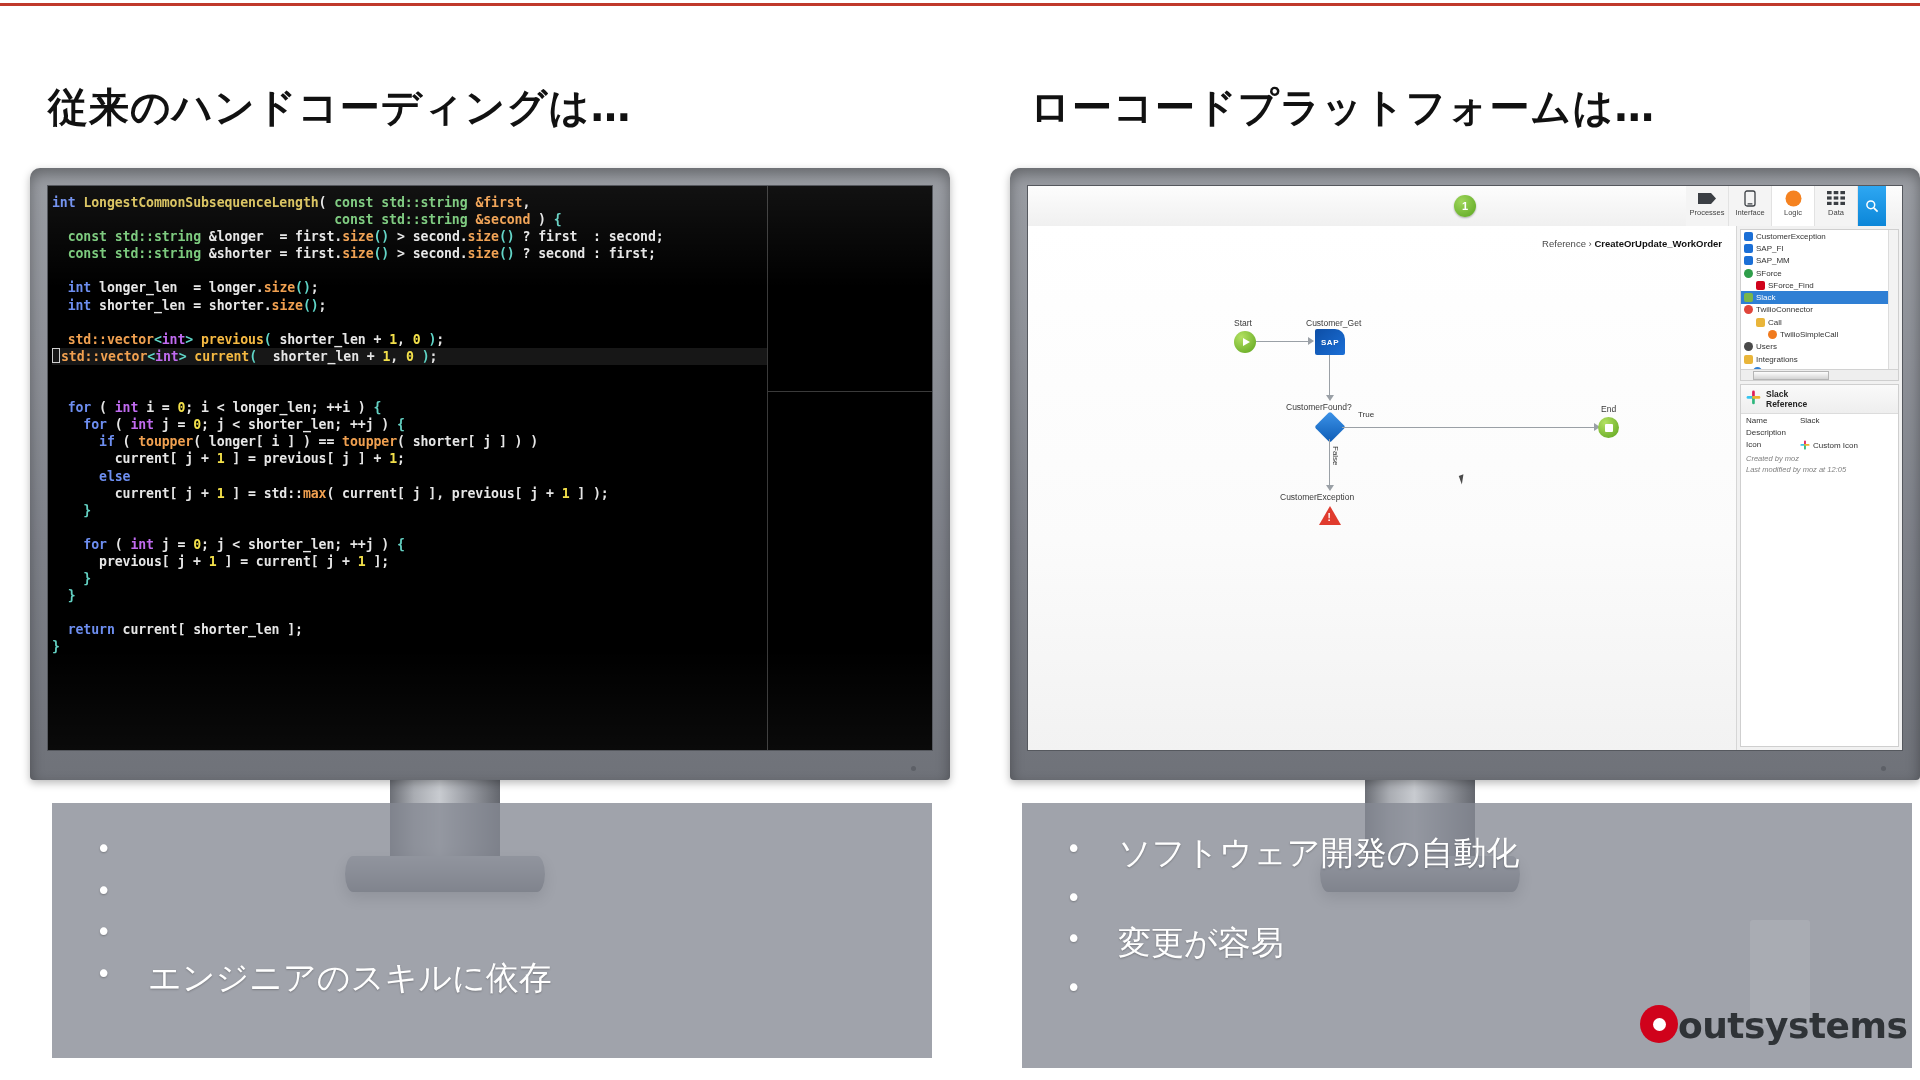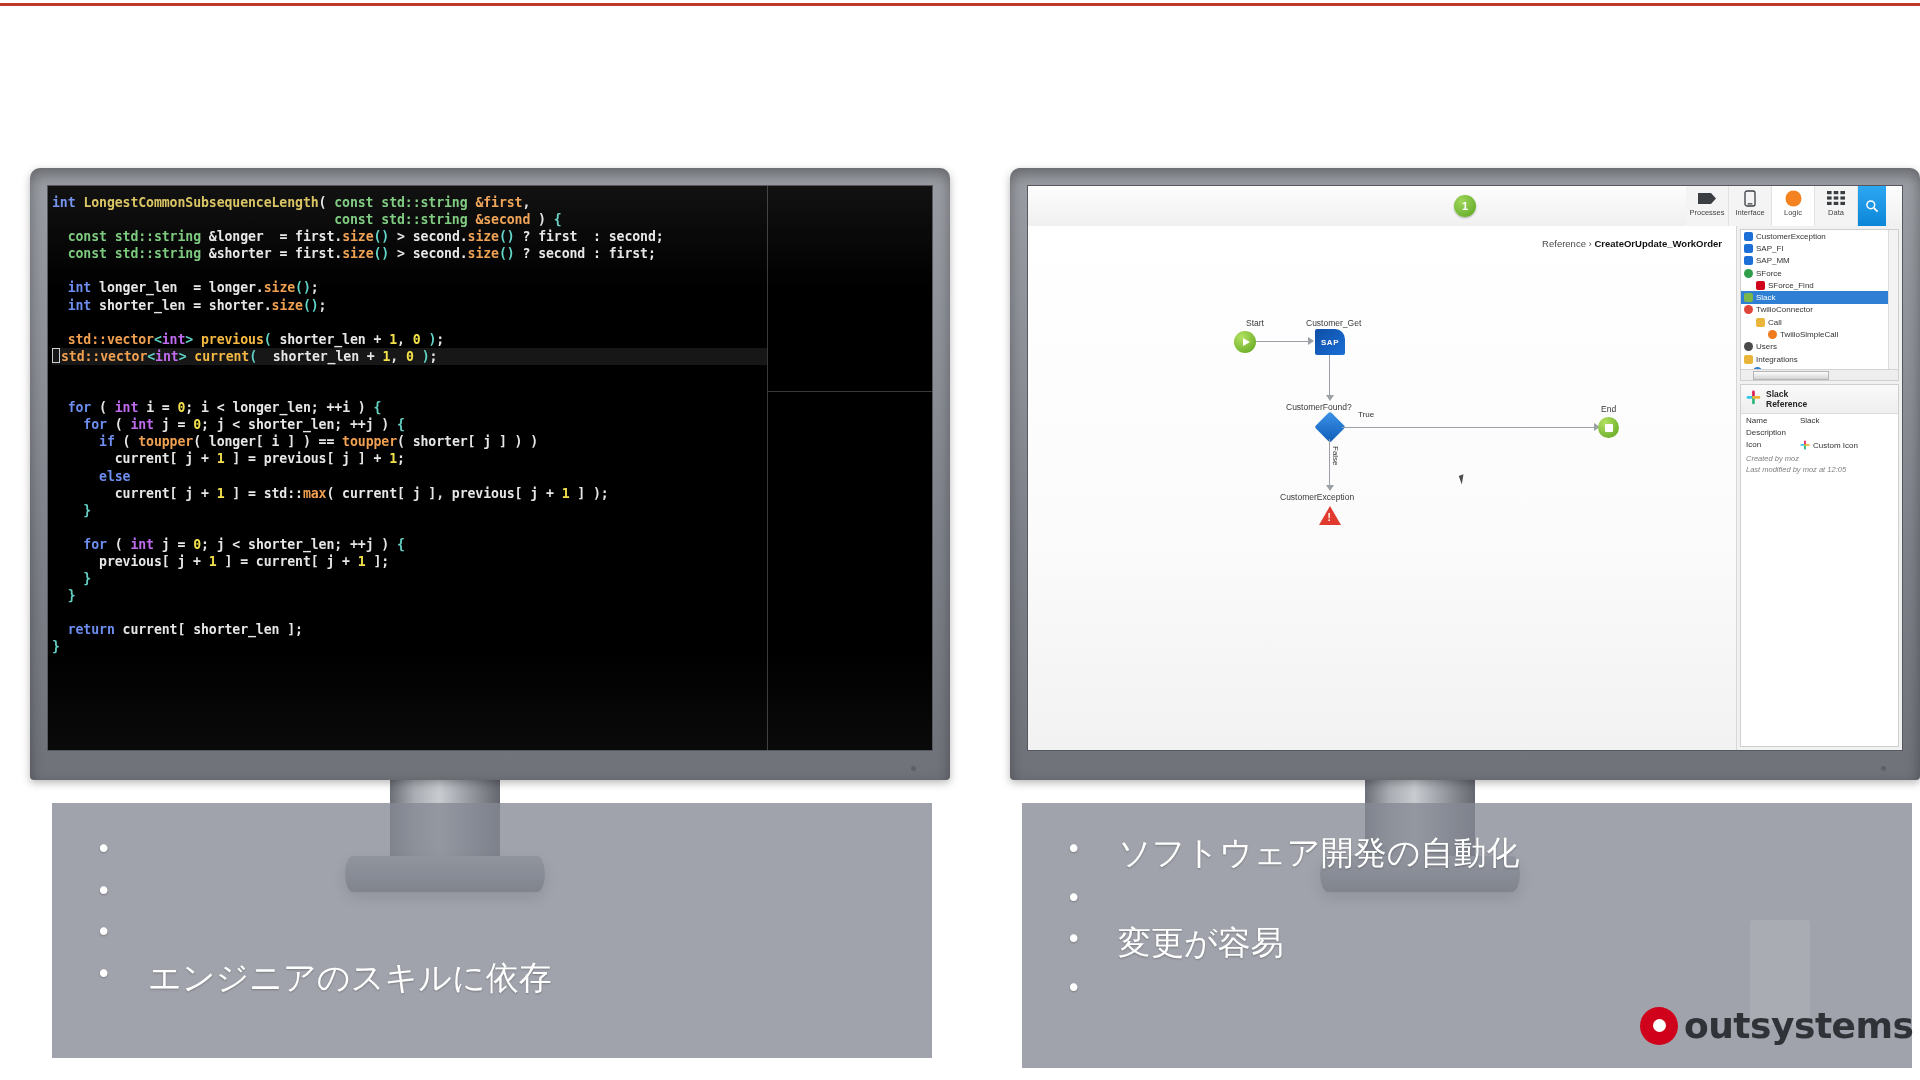--- a/index.html
+++ b/index.html
@@ -313,21 +313,21 @@
     text-shadow: 0 1px 2px rgba(0,0,0,.25);
   }
   .bullets li .dot {
     flex: 0 0 auto;
     width: 52px;
     font-size: 26px;
     line-height: 1.6;
   }
   .outsystems-logo {
     position:absolute;
-    display:flex; align-items:center; gap:6px;
+    display:flex; align-items:flex-start; 
   }
   .os-mark {
     width: 38px; height: 38px; border-radius:50%;
     background:#d0021b;
     display:flex; align-items:center; justify-content:center;
   }
   .os-mark::after {
     content:''; width:13px;height:13px;border-radius:50%;background:#ffffff;
   }
   .os-word {
@@ -340,21 +340,23 @@
 </style>
 </head>
 <body>
 
 <div id="slide">
 
   <div class="top-accent">
     <div class="top-accent-inner"></div>
   </div>
 
-
+  <div id="title-left" class="slide-title">従来のハンドコーディングは…</div>
+
+  <div id="title-right" class="slide-title">ローコードプラットフォームは…</div>
 
   <div class="monitor">
 
     <div class="neck" style="left:390px; top:772px; width:110px; height:92px;"></div>
     <div class="base" style="left:345px; top:856px; width:200px; height:36px;"></div>
 
     <div class="bezel" style="left:30px; top:168px; width:920px; height:612px;">
       <div class="screen">
         <div class="code-screen">
           <div class="code-wrap">
@@ -459,21 +461,21 @@
           </div>
 
           <div class="ss-canvas">
 
             <div class="ss-breadcrumb">
               <span>Reference</span>
               <span>›</span>
               <b>CreateOrUpdate_WorkOrder</b>
             </div>
 
-            <div class="node-label" style="left:218px; top:92px;">Start</div>
+            <div class="node-label" style="left:206px; top:92px;">Start</div>
             <div class="node-start" style="left:206px; top:105px;"></div>
 
             <div class="conn" style="left:228px; top:115px; width:54px; height:1.4px;"></div>
             <div style="position:absolute; left:280px; top:111px; width:0;height:0;border-left:6px solid #9aa0a6;border-top:4px solid transparent;border-bottom:4px solid transparent;"></div>
 
             <div class="node-label" style="left:278px; top:92px;">Customer_Get</div>
             <div class="node-sap" style="left:287px; top:103px;">
               <span>SAP</span>
             </div>
 

